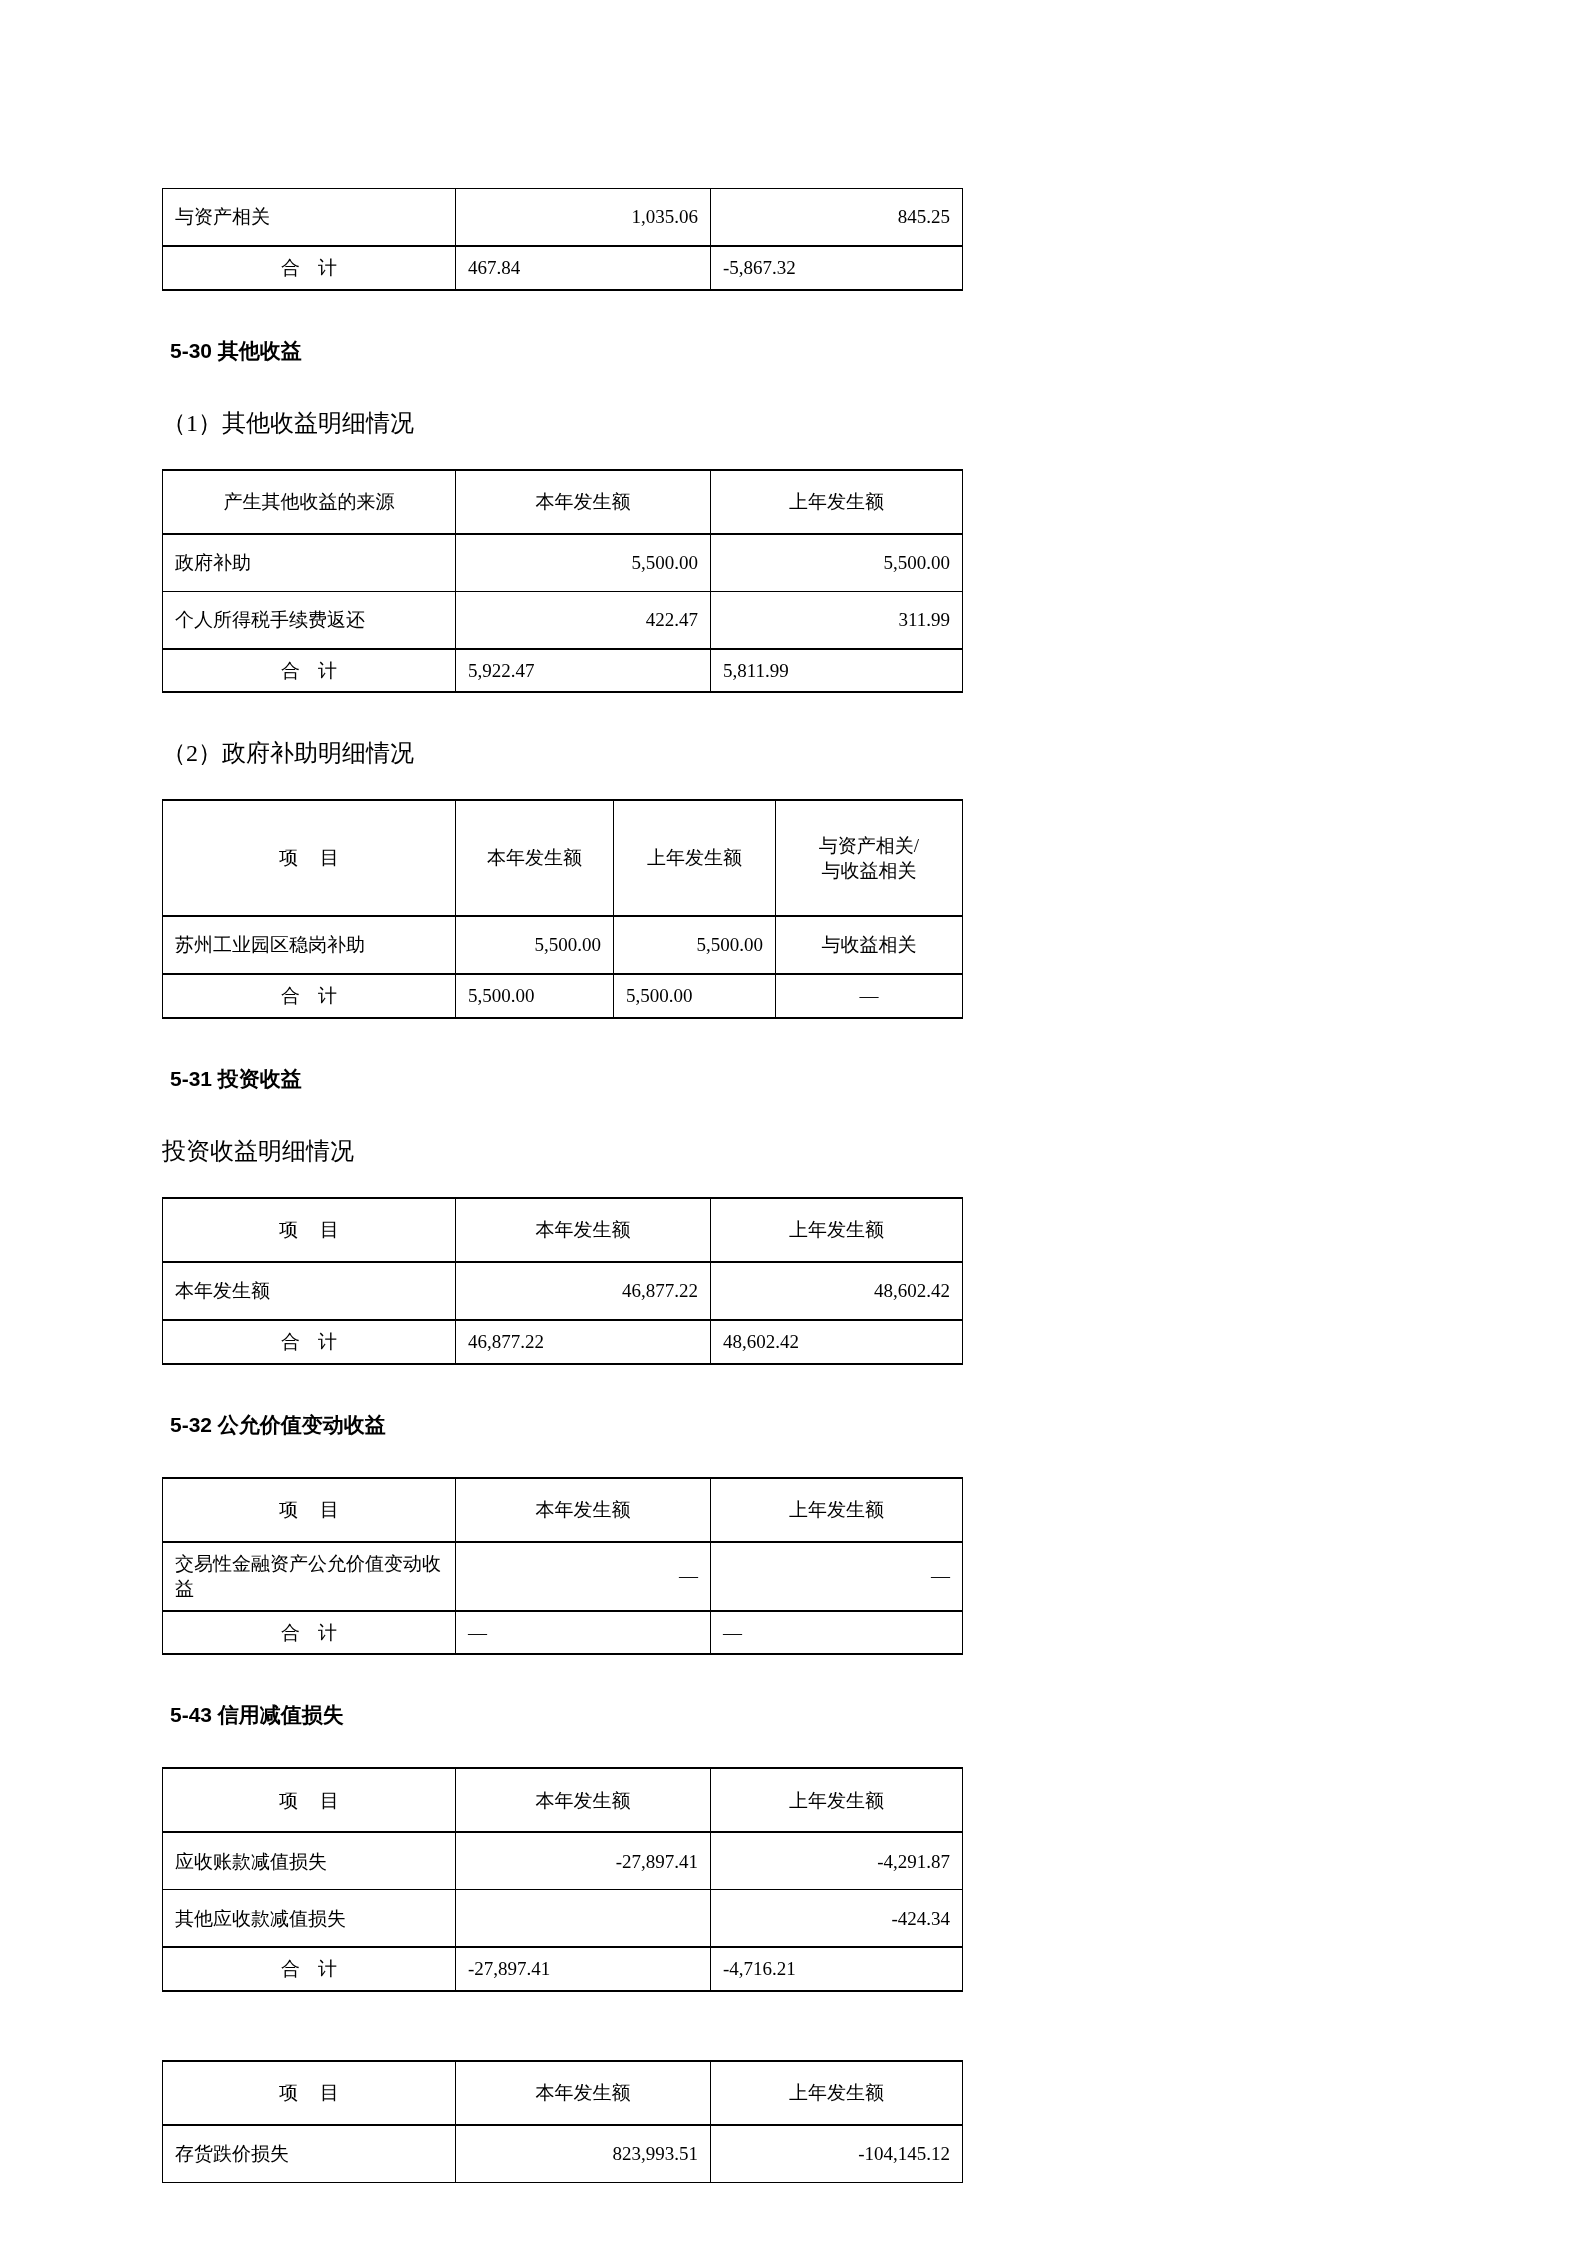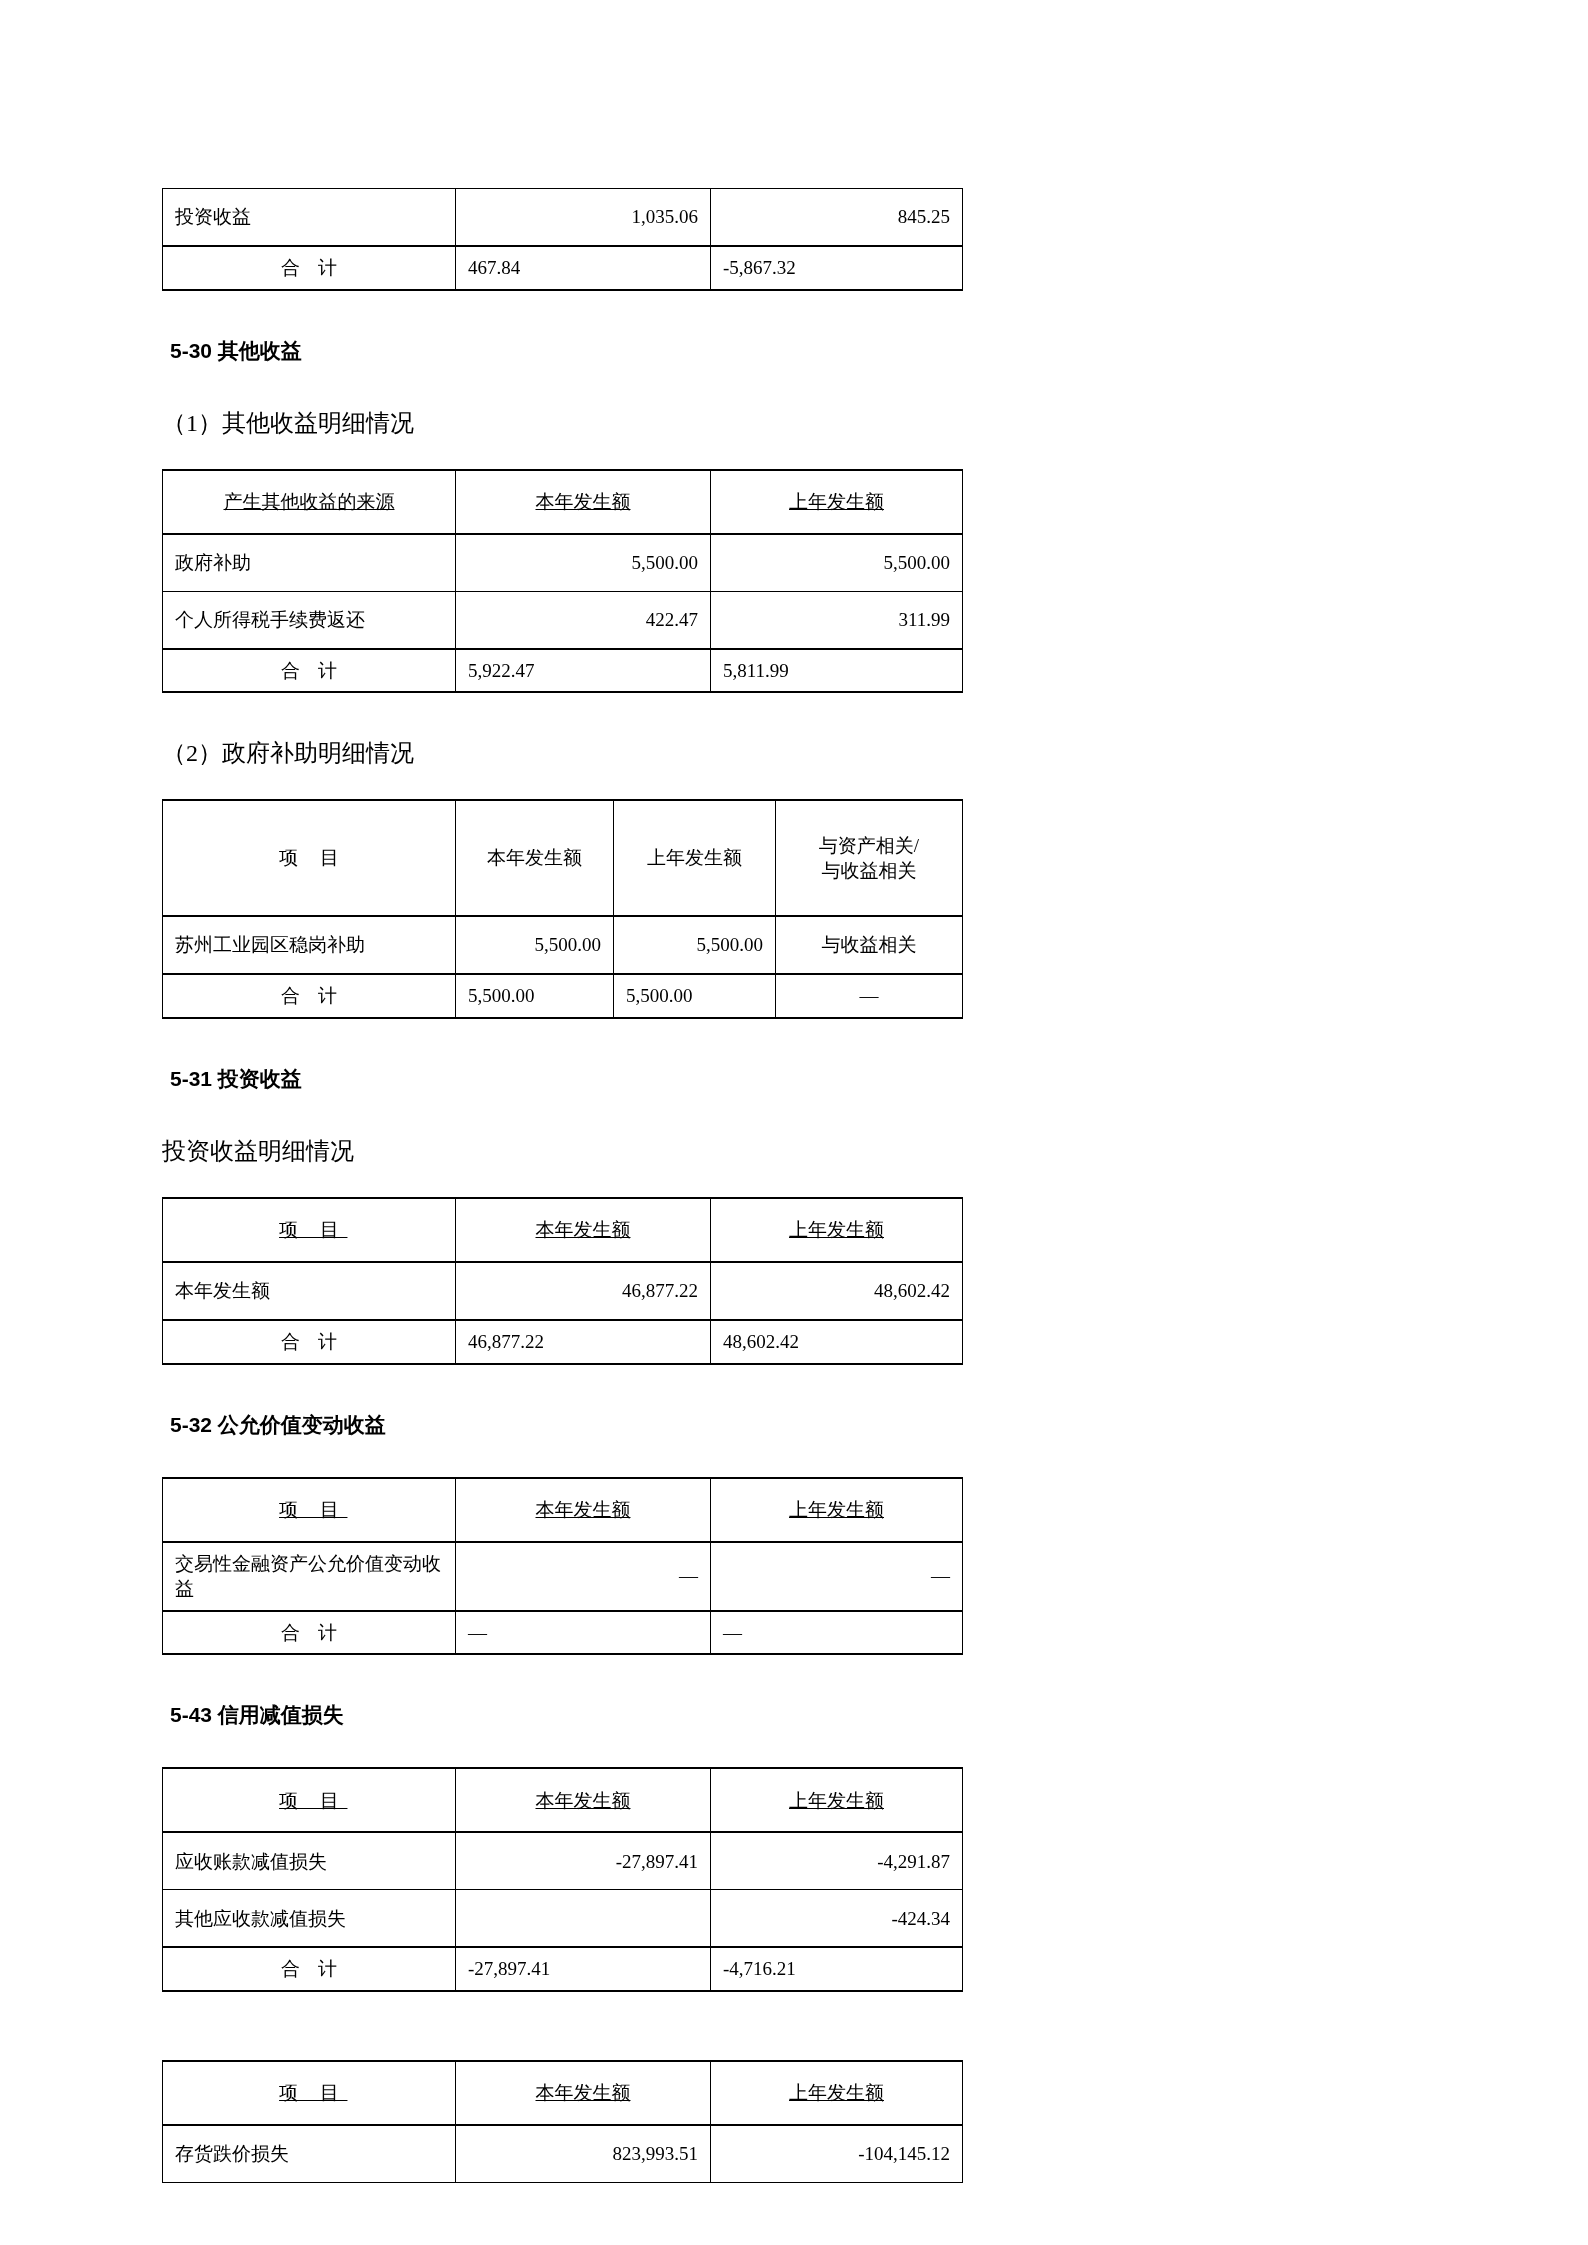--- a/index.html
+++ b/index.html
@@ -44,21 +44,20 @@
     font-weight: normal;
     line-height: 1.35;
   }
   table.fin .outer-top td { border-top: 2px solid #000; }
   table.fin tr.thickline td { border-top: 2px solid #000; }
   table.fin tr.bottomline td { border-bottom: 2px solid #000; }
 
   .hdr td {
     text-align: center;
     height: 46px;
-    text-decoration: underline;
   }
   .hdr-tall2 td {
     text-align: center;
     height: 98px;
   }
   td.item { text-align: left; height: 40px; }
   td.num  { text-align: right; height: 40px; }
   td.ctr  { text-align: center; height: 40px; }
   td.total-label { text-align: center; font-weight: bold; letter-spacing: 0.35em; text-indent: 0.35em; }
   td.total-num { text-align: left; font-weight: bold; }
@@ -94,21 +93,21 @@
 <div class="content">
 
   <table class="fin">
     <colgroup>
           <col style="width:293px">
           <col style="width:255px">
           <col style="width:252px">
         </colgroup>
     <tbody>
       <tr>
-        <td class="item">投资收益</td>
+        <td class="item">与资产相关</td>
         <td class="num">1,035.06</td>
         <td class="num">845.25</td>
       </tr>
       <tr class="thickline bottomline">
         <td class="total-label">合 计</td>
         <td class="total-num">467.84</td>
         <td class="total-num">-5,867.32</td>
       </tr>
     </tbody>
   </table>

